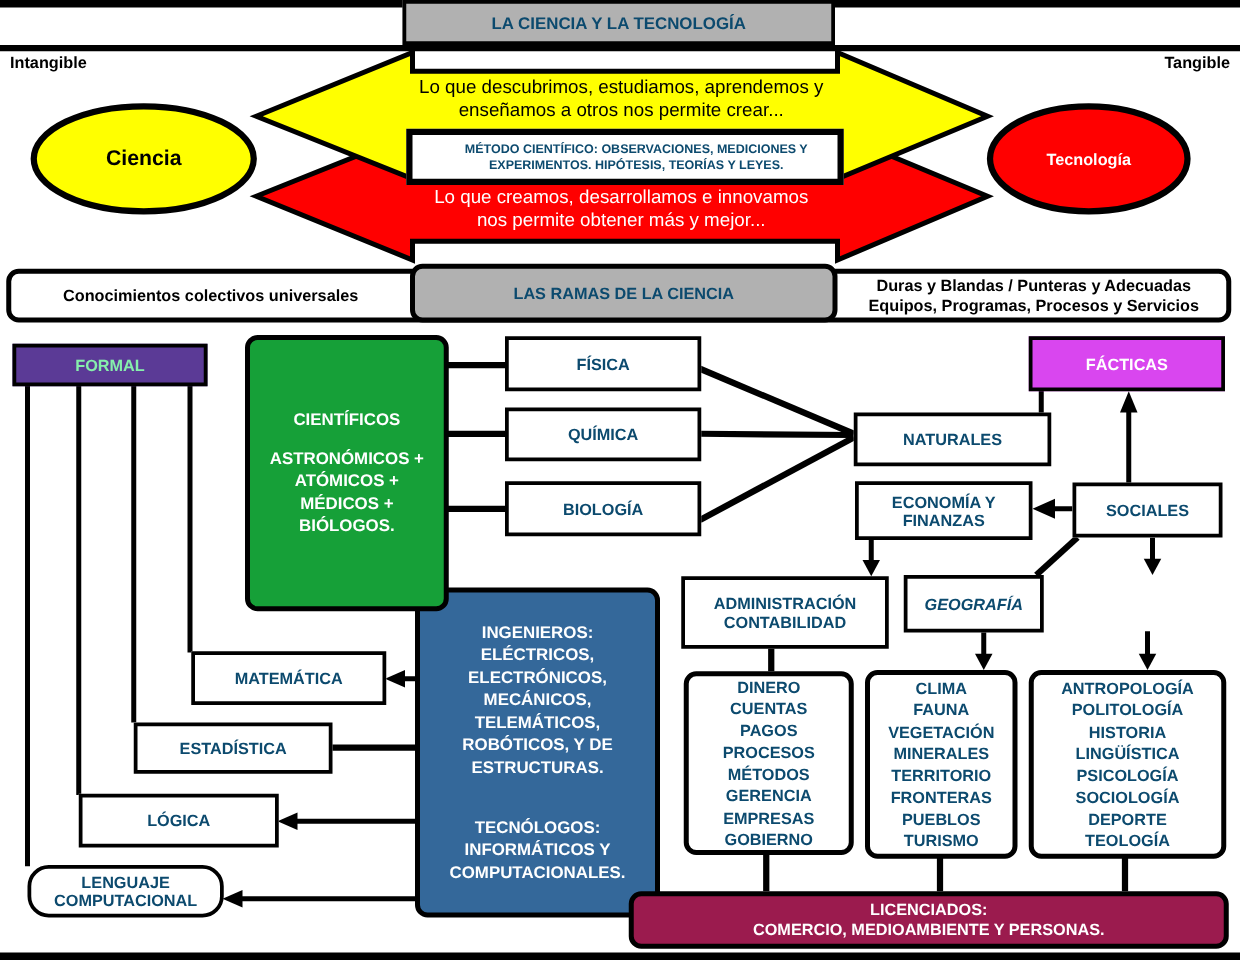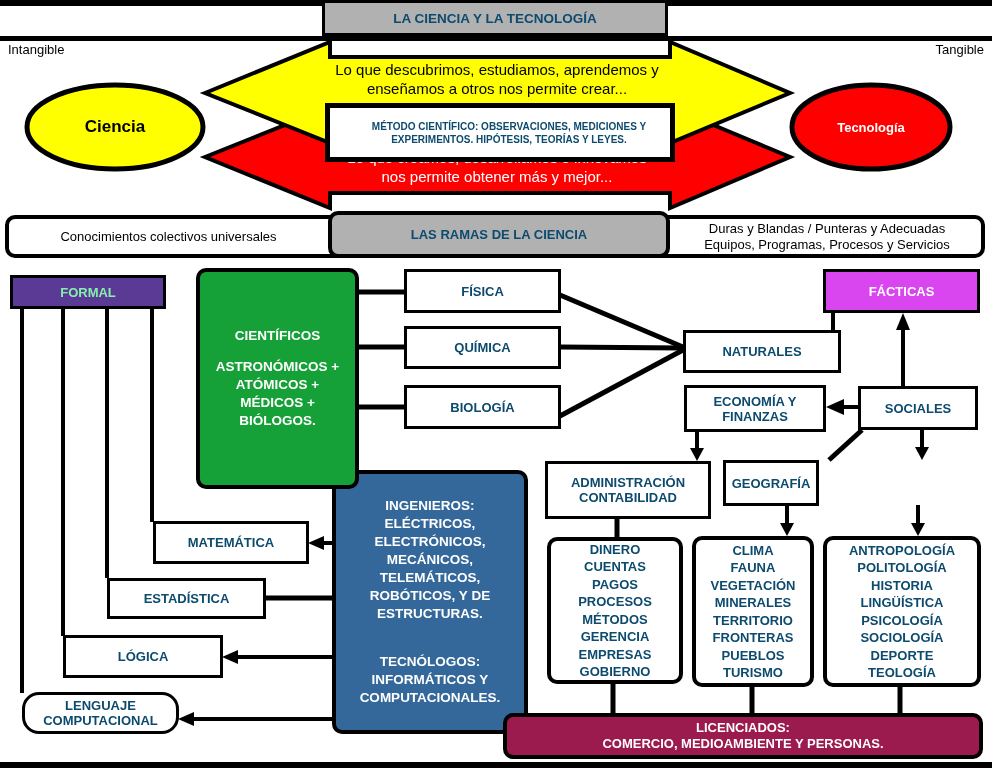--- a/index.html
+++ b/index.html
@@ -11,21 +11,21 @@
   .box{position:absolute;box-sizing:border-box;background:#fff;border:3px solid #000;
        display:flex;align-items:center;justify-content:center;text-align:center;
        font-weight:bold;font-size:13px;color:#0c4a6e;white-space:pre-line;z-index:2;line-height:15px;}
   .thick{border-width:4px;border-radius:10px;}
   .list{line-height:17.5px;}
   .overlay{position:absolute;z-index:3;display:flex;align-items:center;justify-content:center;
            text-align:center;white-space:pre-line;box-sizing:border-box;}
   .arrowtxt{font-size:15px;font-weight:normal;line-height:19px;}
   .grayfill{background:#b1b1b1;}
   .whitetxt{color:#fff;}
-  .hdr{font-weight:normal;font-size:13px;line-height:16px;}
+  .hdr{font-weight:bold;font-size:13px;line-height:16px;}
 </style>
 </head>
 <body>
 
 <div class="scene">
 
   <svg class="lines-layer" width="992" height="768" viewBox="0 0 992 768">
 
     <line x1="22" y1="308" x2="22" y2="693" stroke="#000" stroke-width="4"></line>
     <line x1="63" y1="308" x2="63" y2="636" stroke="#000" stroke-width="4"></line>
@@ -82,21 +82,21 @@
 
   <div class="overlay hdr" style="left:8px;top:42px;width:120px;justify-content:flex-start;">Intangible</div>
   <div class="overlay hdr" style="left:864px;top:42px;width:120px;justify-content:flex-end;">Tangible</div>
 
   <div class="overlay" style="left:27px;top:110px;width:176px;height:34px;font-size:17px;font-weight:bold;">Ciencia</div>
   <div class="overlay whitetxt" style="left:792px;top:110px;width:158px;height:34px;font-size:13px;font-weight:bold;">Tecnología</div>
   <div class="overlay arrowtxt" style="left:302px;top:59px;width:390px;height:40px;">Lo que descubrimos, estudiamos, aprendemos y
 enseñamos a otros nos permite crear...</div>
   <div class="overlay arrowtxt whitetxt" style="left:302px;top:147px;width:390px;height:40px;">Lo que creamos, desarrollamos e innovamos
 nos permite obtener más y mejor...</div>
-  <div class="box" style="left:325px;top:103px;width:350px;height:59px;border-width:5px;font-size:10px;line-height:13px;z-index:3;padding-left:18px;">MÉTODO CIENTÍFICO: OBSERVACIONES, MEDICIONES Y
+  <div class="box" style="left:325px;top:103px;width:350px;height:45px;border-width:5px;font-size:10px;line-height:13px;z-index:3;padding-left:18px;">MÉTODO CIENTÍFICO: OBSERVACIONES, MEDICIONES Y
 EXPERIMENTOS. HIPÓTESIS, TEORÍAS Y LEYES.</div>
 
   <div class="box thick" style="left:5px;top:215px;width:980px;height:43px;"></div>
   <div class="overlay hdr" style="left:9px;top:215px;width:319px;height:43px;">Conocimientos colectivos universales</div>
   <div class="box thick grayfill" style="left:328px;top:211px;width:342px;height:47px;">LAS RAMAS DE LA CIENCIA</div>
   <div class="overlay hdr" style="left:672px;top:215px;width:310px;height:43px;">Duras y Blandas / Punteras y Adecuadas
 Equipos, Programas, Procesos y Servicios</div>
 
   <div class="box" style="left:10px;top:275px;width:156px;height:34px;background:#5b3a96;color:#86efac;">FORMAL</div>
   <div class="box" style="left:153px;top:521px;width:156px;height:43px;">MATEMÁTICA</div>
@@ -131,21 +131,21 @@
   <div class="box" style="left:404px;top:269px;width:157px;height:44px;">FÍSICA</div>
   <div class="box" style="left:404px;top:326px;width:157px;height:43px;">QUÍMICA</div>
   <div class="box" style="left:404px;top:385px;width:157px;height:44px;">BIOLOGÍA</div>
   <div class="box whitetxt" style="left:823px;top:269px;width:157px;height:44px;background:#d946ef;">FÁCTICAS</div>
   <div class="box" style="left:683px;top:330px;width:158px;height:43px;">NATURALES</div>
   <div class="box" style="left:684px;top:385px;width:142px;height:47px;">ECONOMÍA Y
 FINANZAS</div>
   <div class="box" style="left:858px;top:386px;width:120px;height:44px;">SOCIALES</div>
   <div class="box" style="left:545px;top:461px;width:166px;height:58px;">ADMINISTRACIÓN
 CONTABILIDAD</div>
-  <div class="box" style="left:723px;top:460px;width:96px;height:46px;">GEOGRAFÍA</div>
+  <div class="box" style="left:723px;top:460px;width:112px;height:46px;font-style:italic;">GEOGRAFÍA</div>
 
   <div class="box thick list" style="left:547px;top:537px;width:136px;height:147px;">DINERO
 CUENTAS
 PAGOS
 PROCESOS
 MÉTODOS
 GERENCIA
 EMPRESAS
 GOBIERNO</div>
   <div class="box thick list" style="left:692px;top:536px;width:122px;height:151px;">CLIMA

